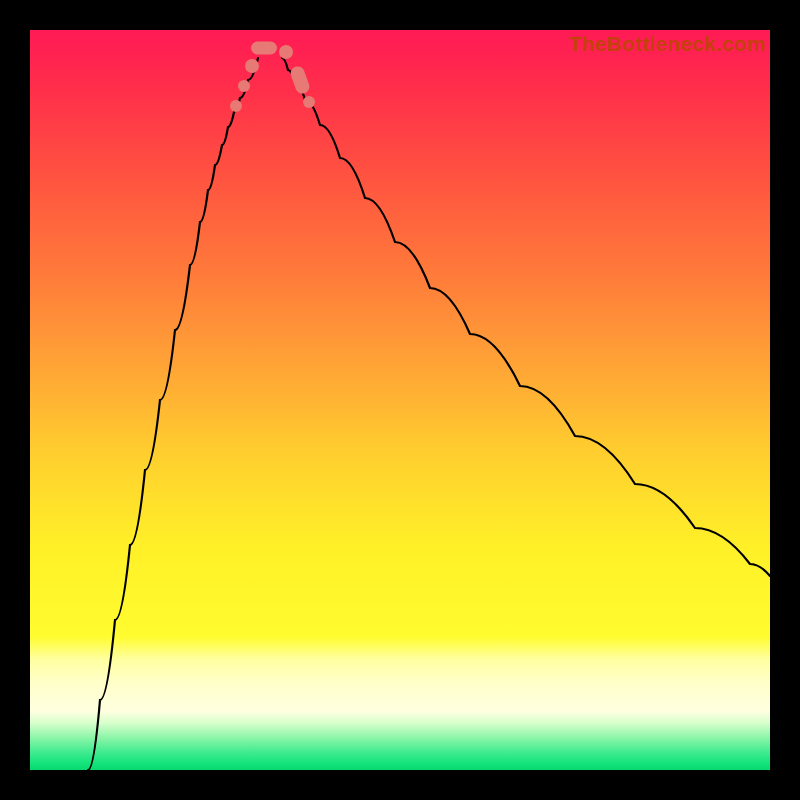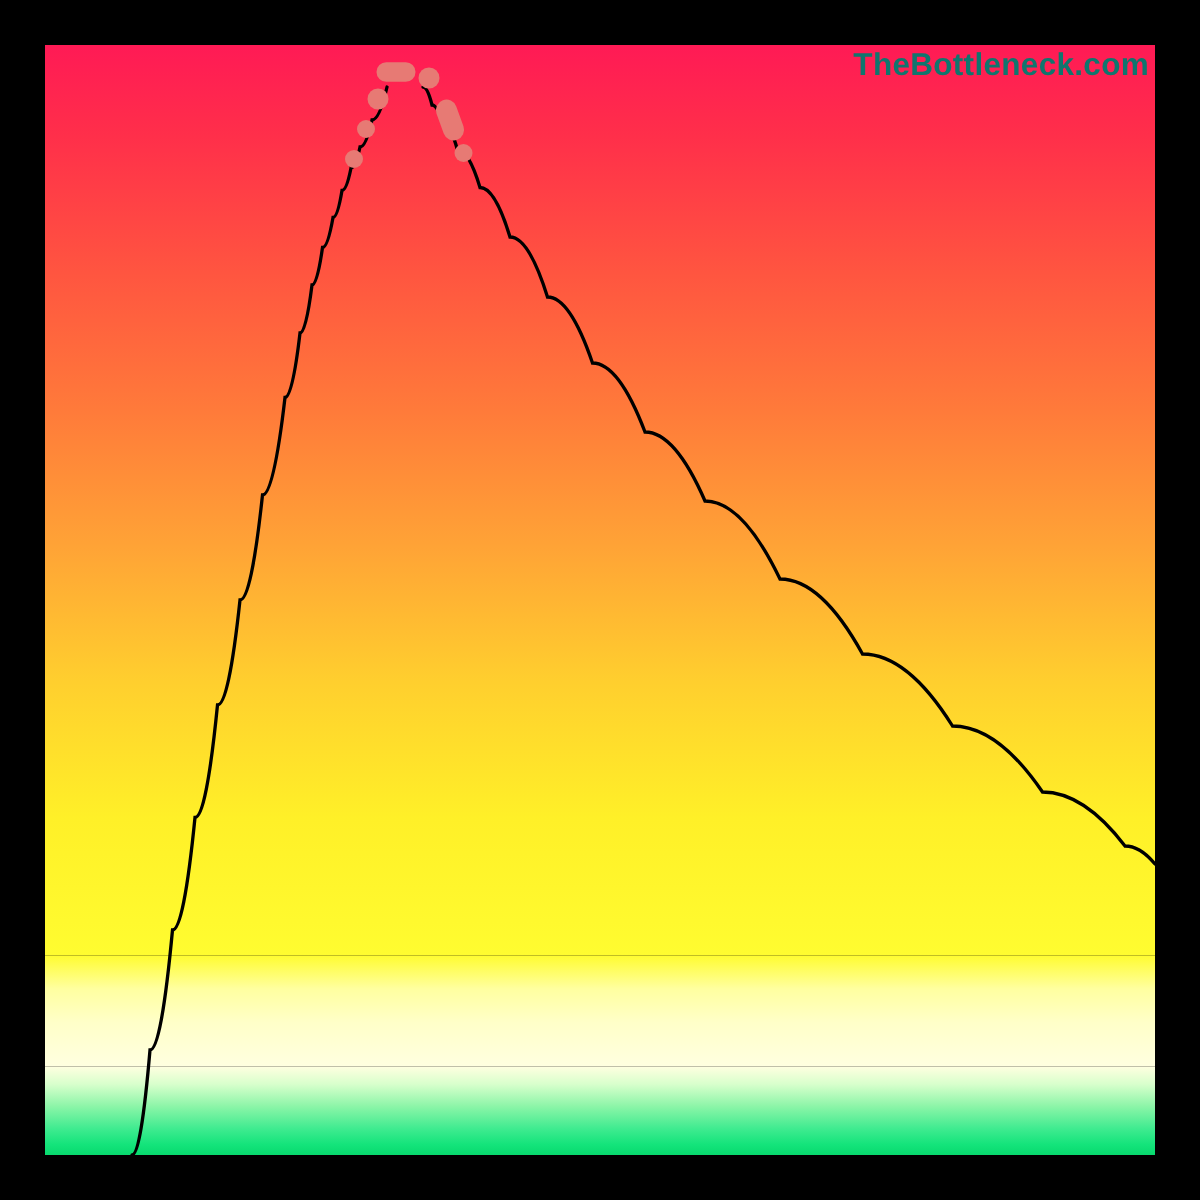--- a/index.html
+++ b/index.html
@@ -67,21 +67,21 @@
     width: 100%;
     height: 100%;
   }
   .watermark {
     position: absolute;
     top: 32px;
     right: 34px;
     font-family: Arial, Helvetica, sans-serif;
     font-size: 21px;
     font-weight: 600;
-    color: #0f766e;
+    color: #c2410c;
     letter-spacing: 0.2px;
     user-select: none;
   }
   .marker {
     fill: #e77a74;
     stroke: none;
   }
   .pill {
     fill: #e77a74;
     stroke: none;

